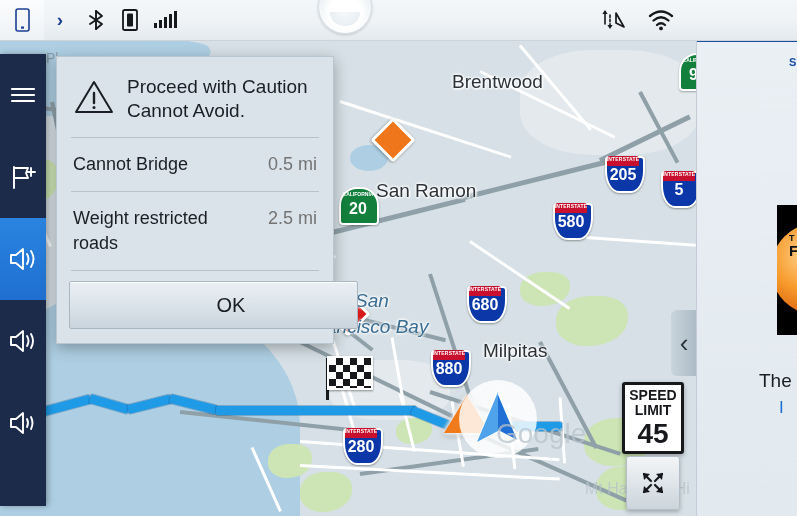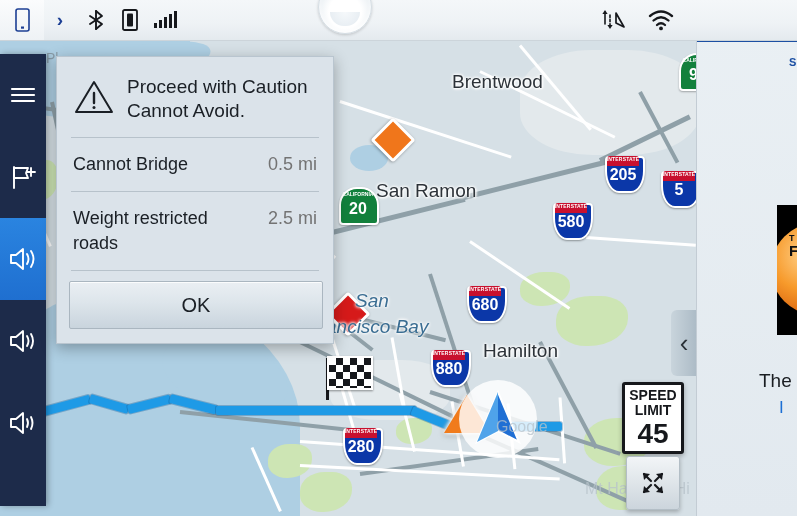--- a/index.html
+++ b/index.html
@@ -110,21 +110,21 @@
   .citylabel{
     position:absolute;color:#2c3238;font-size:19px;
     text-shadow:0 0 3px #fff,0 0 3px #fff,0 0 4px #fff,1px 1px 2px #fff;
     white-space:nowrap;
   }
   .baylabel{
     position:absolute;color:#3a6d92;font-size:19px;font-style:italic;
     text-shadow:0 0 3px #fff,0 0 3px #fff,0 0 4px #fff;white-space:nowrap;
   }
   .watermark{
-    position:absolute;color:#b8c3cb;font-size:16px;white-space:nowrap;opacity:.75;
+    position:absolute;color:#b8c3cb;font-size:28px;white-space:nowrap;opacity:.75;
   }
 
   
   .shield{position:absolute;width:40px;height:40px;}
   .sh-i{
     width:38px;height:38px;position:relative;
   }
   .sh-i .body{
     position:absolute;left:1px;top:3px;width:36px;height:33px;
     background:#0b37a8;border:2px solid #ffffff;
@@ -264,20 +264,21 @@
   .dlg-row .lab{font-size:18px;color:#1a1f25;line-height:25px;max-width:150px;}
   .dlg-row .val{font-size:18px;color:#737373;line-height:25px;white-space:nowrap;}
   .dlg-btnwrap{padding:10px 12px 14px 12px;}
   .dlg-btn{
     width:100%;height:46px;
     background:linear-gradient(180deg,#eaeff3 0%,#dde5eb 45%,#c9d4dd 100%);
     border:1px solid #aab6c0;border-radius:2px;
     font-size:20px;color:#1a1f25;
     display:flex;align-items:center;justify-content:center;
     box-shadow:inset 0 1px 0 rgba(255,255,255,.8);
+    padding-left:35px;
   }
 </style>
 </head>
 <body>
 
 <div class="root">
 
   <div class="mapwrap">
     <div class="map">
 
@@ -431,21 +432,21 @@
       <div class="shield" style="left:678px;top:12px;">
         <div class="sh-ca">
             <div class="body"></div>
           <div class="lbl">CALIFORNIA</div>
           <div class="num">99</div>
           </div>
       </div>
 
       <div class="citylabel" style="left:376px;top:140px;">San Ramon</div>
       <div class="citylabel" style="left:452px;top:31px;">Brentwood</div>
-      <div class="citylabel" style="left:483px;top:300px;">Hamilton</div>
+      <div class="citylabel" style="left:483px;top:300px;">Milpitas</div>
       <div class="baylabel" style="left:355px;top:250px;">San</div>
       <div class="baylabel" style="left:326px;top:276px;">ancisco Bay</div>
       <div class="watermark" style="left:496px;top:378px;">Google</div>
       <div class="watermark" style="left:585px;top:440px;font-size:16px;">Mt Hamilton Hi</div>
       <div class="watermark" style="left:46px;top:10px;font-size:14px;color:#7f8d96;">Pl</div>
 
       <div class="speedsign" style="left:622px;top:342px;">
         <div class="w1">SPEED</div>
         <div class="w2">LIMIT</div>
         <div class="n">45</div>

